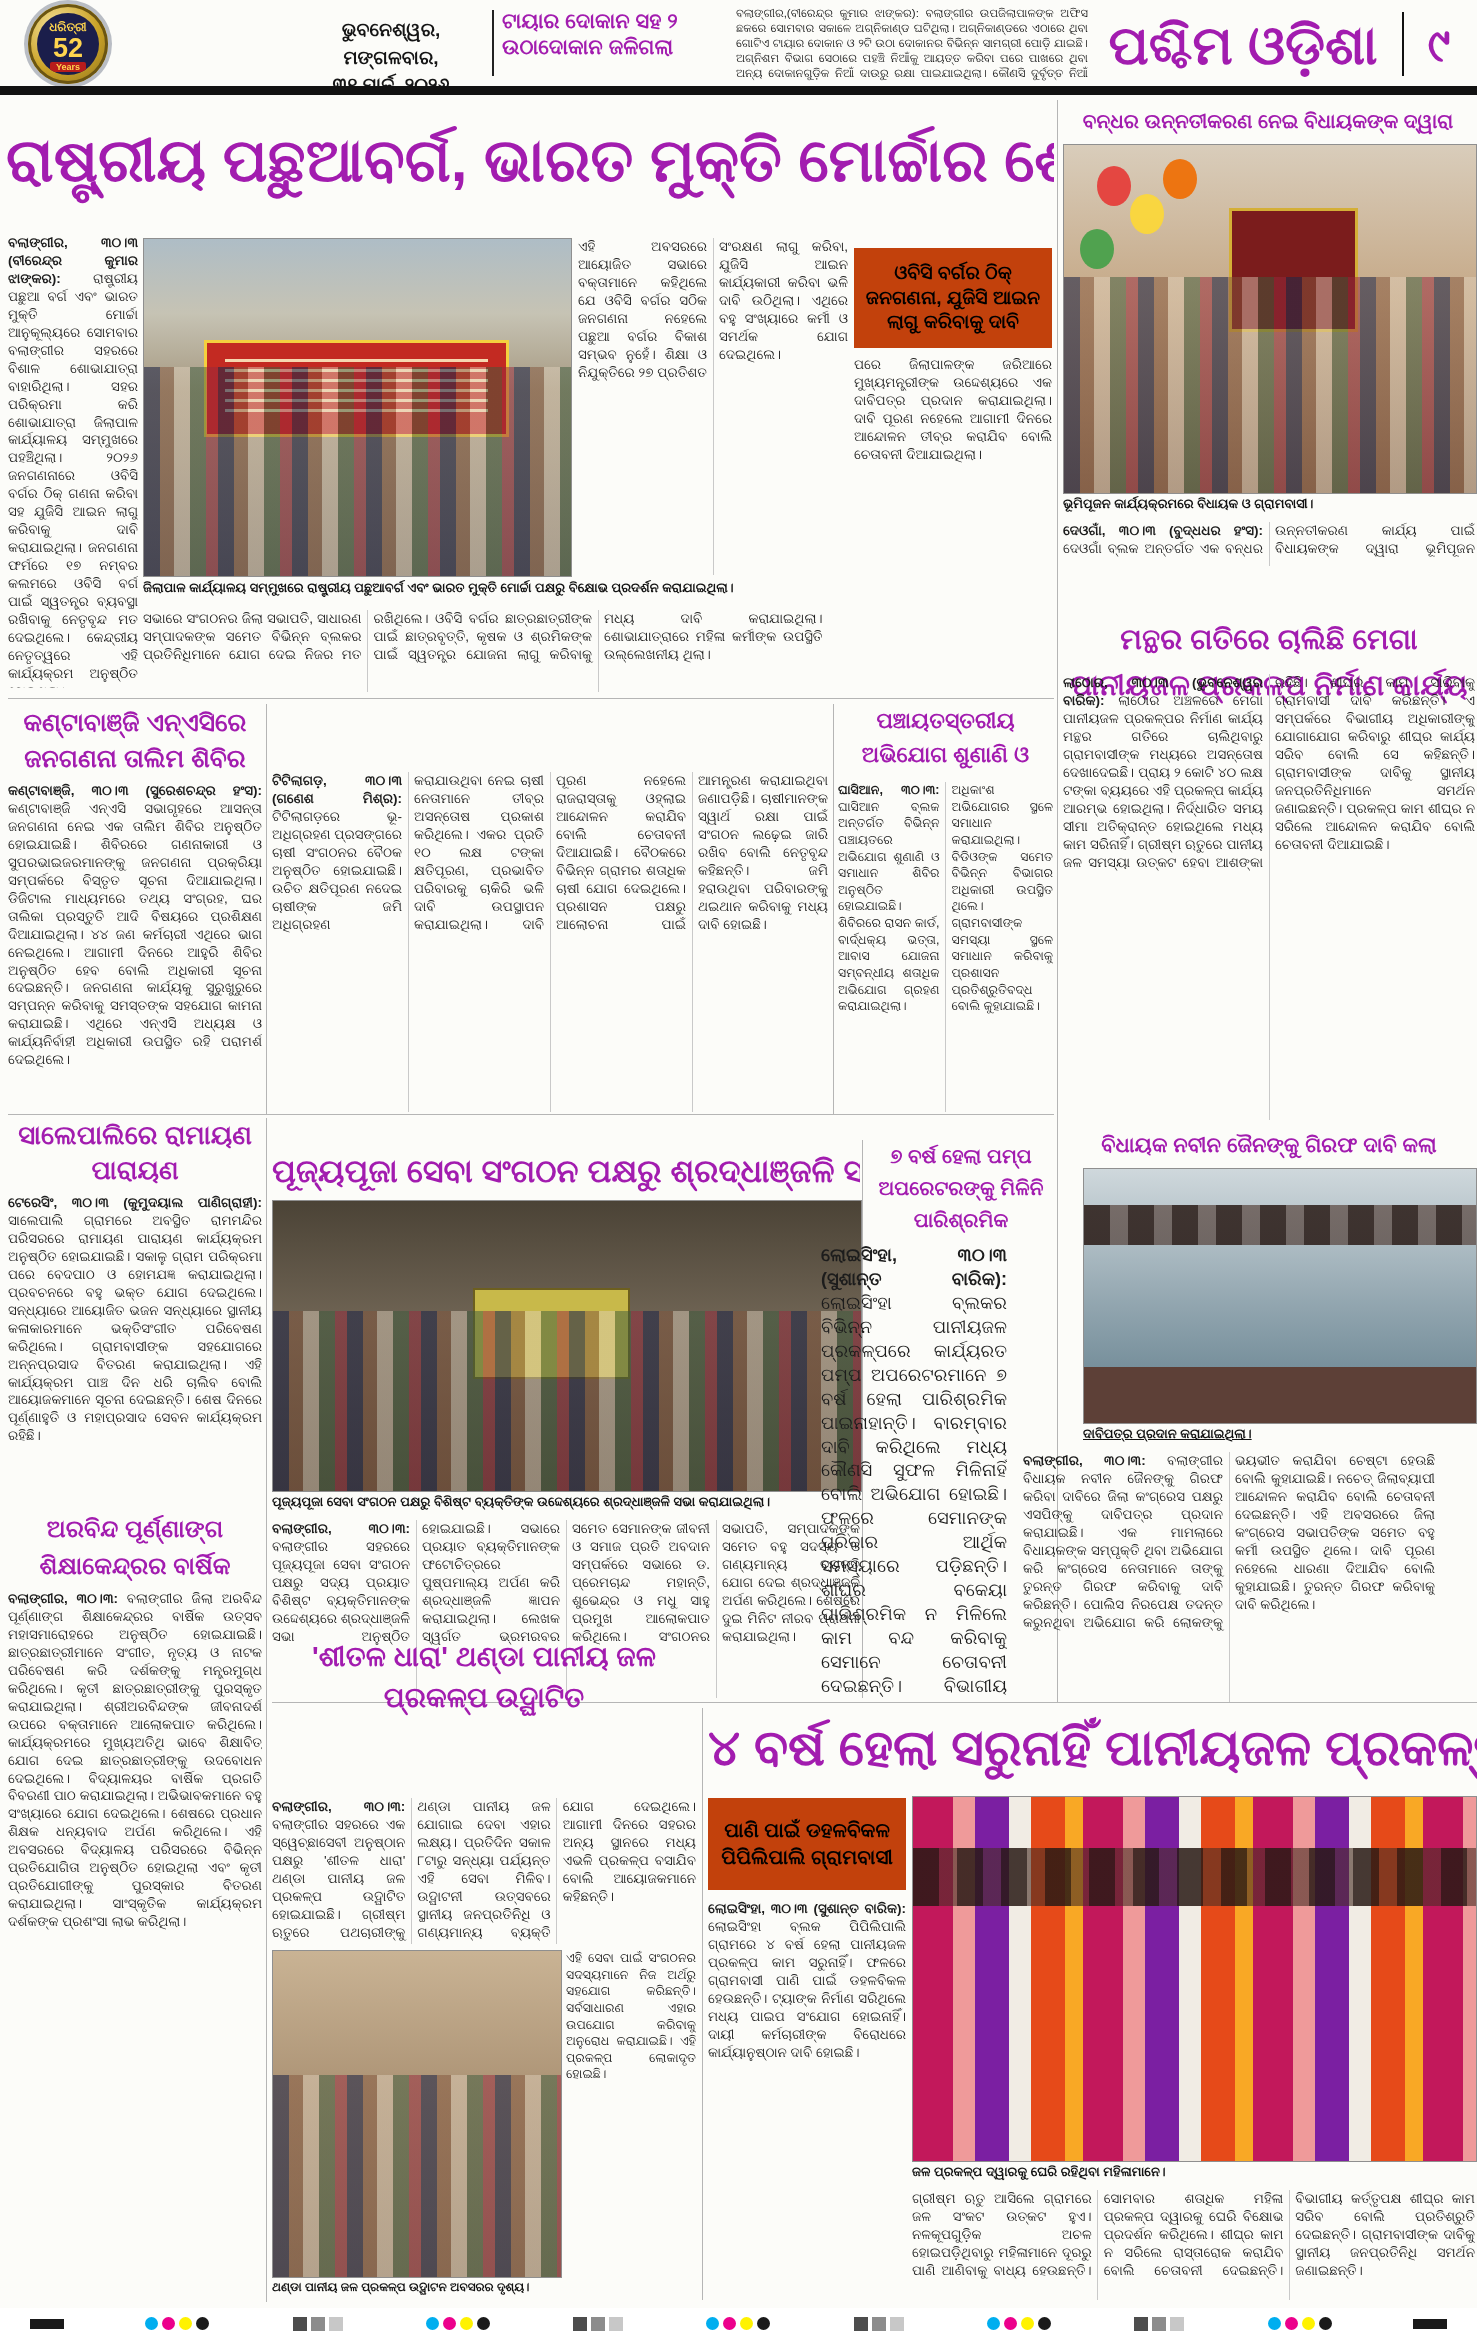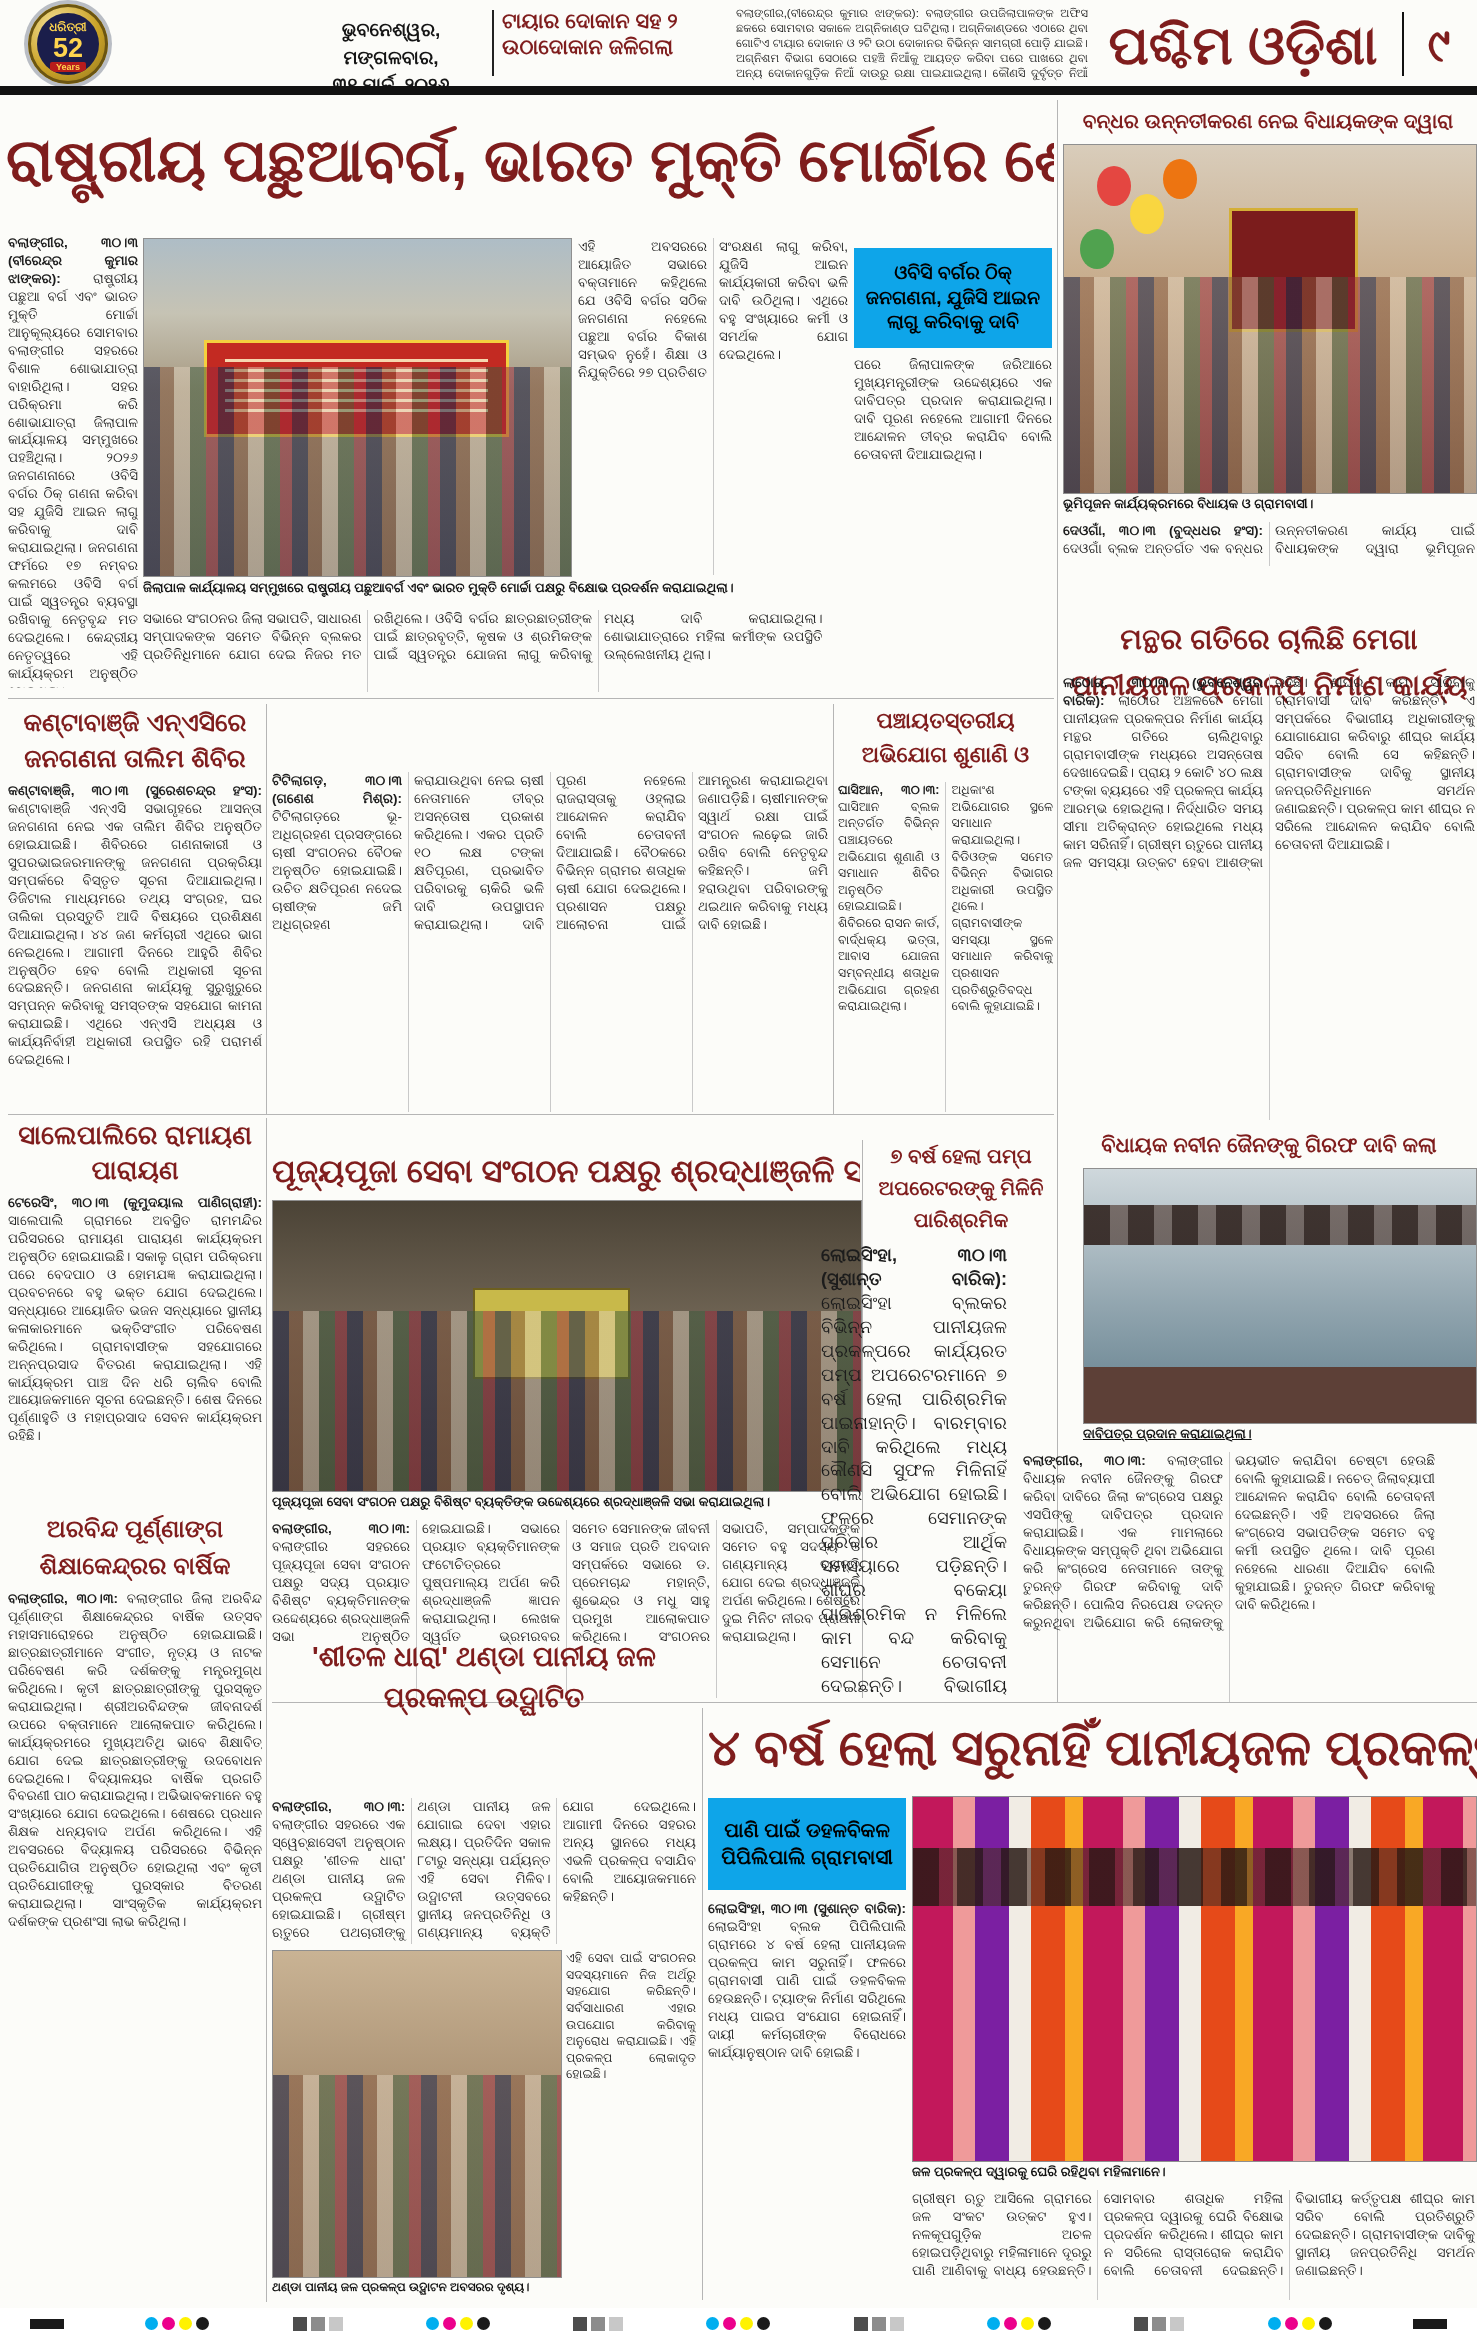--- a/index.html
+++ b/index.html
@@ -2,23 +2,23 @@
 <html><head>
 <meta charset="utf-8">
 <style>
   html,body{margin:0;padding:0;background:#dcdcdc;}
   .page{position:relative;width:1477px;height:2339px;background:#fcfcf9;
         font-family:"Liberation Sans",sans-serif;color:#151515;overflow:hidden;margin:0 auto;}
   .abs{position:absolute;}
   .body-text{font-size:13.5px;line-height:1.33;text-align:justify;color:#1c1c1c;overflow:hidden;}
   .small-text{font-size:11.5px;line-height:1.3;text-align:justify;color:#222;overflow:hidden;}
   .dateline{font-weight:bold;}
-  .headline{font-weight:bold;color:#7f1d1d;text-align:center;overflow:hidden;}
+  .headline{font-weight:bold;color:#a21caf;text-align:center;overflow:hidden;}
   .caption{font-size:13px;font-weight:bold;color:#111;overflow:hidden;}
-  .graybox{background:#0ea5e9;font-weight:bold;text-align:center;color:#000;
+  .graybox{background:#c2410c;font-weight:bold;text-align:center;color:#000;
            display:flex;align-items:center;justify-content:center;padding:6px 4px;box-sizing:border-box;overflow:hidden;}
   .cols-2{column-count:2;column-gap:12px;column-rule:1px solid #c9c9c9;}
   .cols-3{column-count:3;column-gap:12px;column-rule:1px solid #c9c9c9;}
   .cols-4{column-count:4;column-gap:12px;column-rule:1px solid #c9c9c9;}
   .vline{background:#b5b5b5;width:1px;}
   .hline{background:#b5b5b5;height:1px;}
   .black-rule{background:#121212;}
   .photo{position:absolute;overflow:hidden;border:1px solid #8f8f8f;background:#b8b0a0;}
   .crowd::after{content:"";position:absolute;left:0;right:0;bottom:0;height:62%;
     background:repeating-linear-gradient(90deg,rgba(35,40,70,.6) 0 16px,rgba(130,85,60,.5) 16px 30px,

